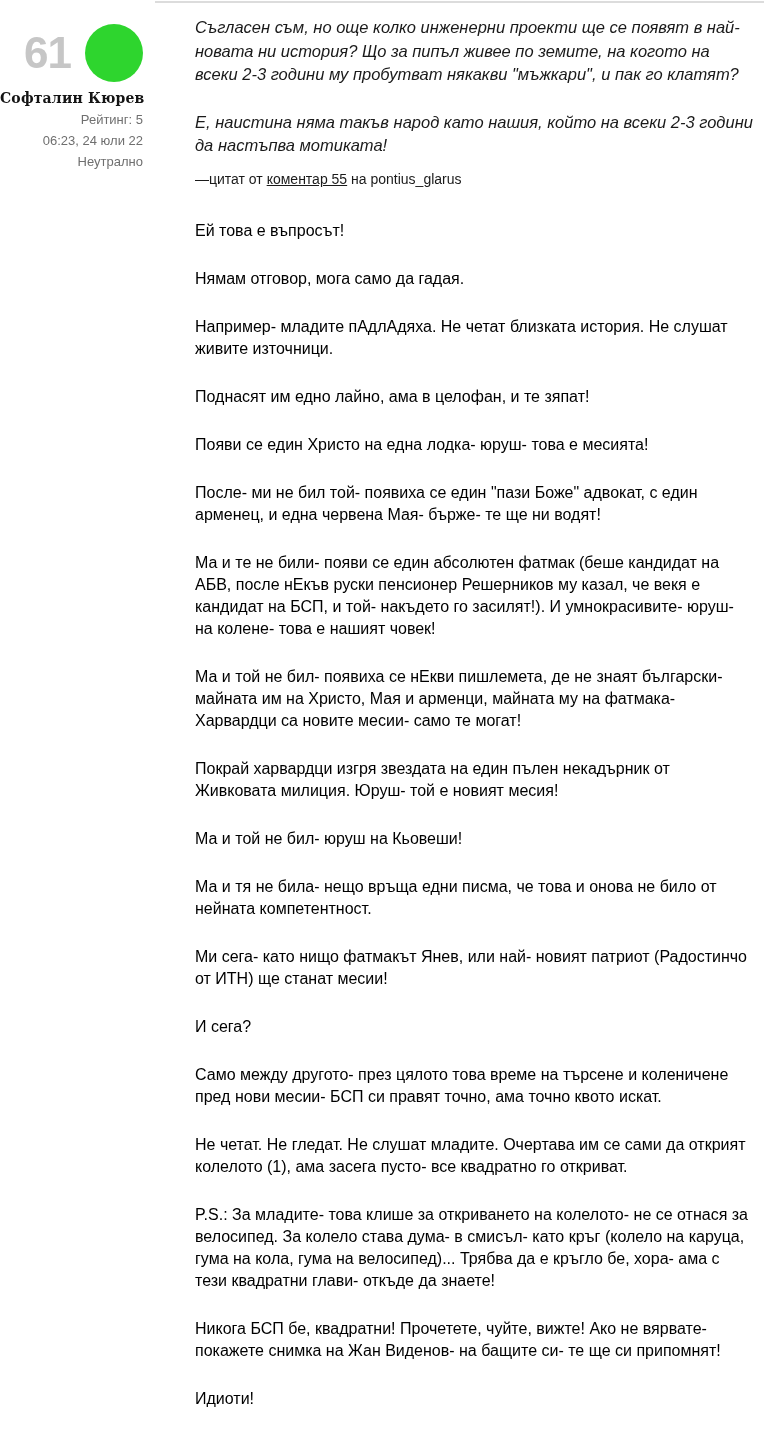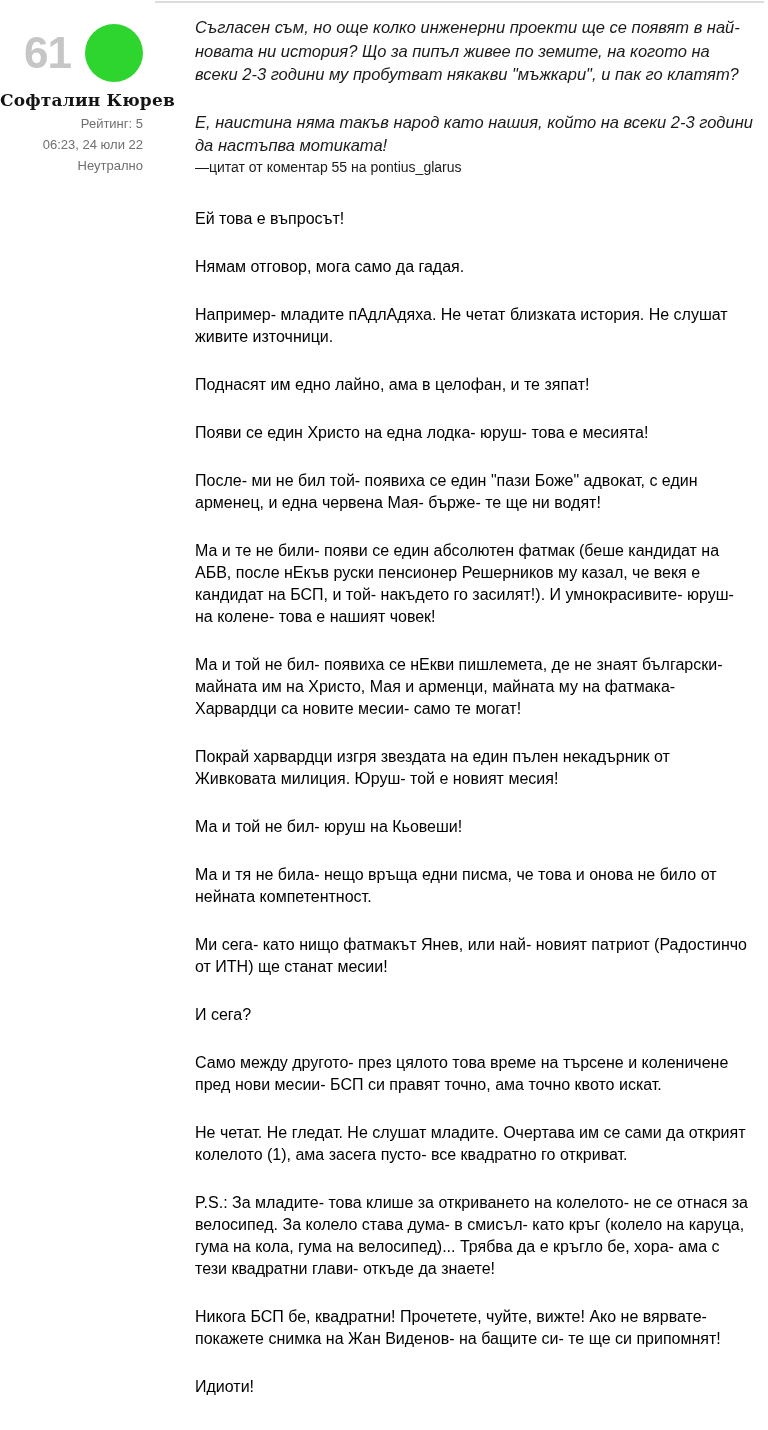--- a/index.html
+++ b/index.html
@@ -49,21 +49,21 @@
   .avatar {
     width: 58px;
     height: 58px;
     border-radius: 50%;
     flex: 0 0 58px;
   }
   .author {
     margin-top: 8px;
     font-family: "DejaVu Serif", serif;
     font-weight: 700;
-    font-size: 17px;
+    font-size: 14px;
     color: #141414;
     white-space: nowrap;
     letter-spacing: 0.2px;
   }
   .meta {
     margin-top: 6px;
     font-size: 13px;
     color: #6f6f6f;
     line-height: 15px;
   }
@@ -77,28 +77,29 @@
     padding-top: 16px;
   }
   .quote p {
     font-style: italic;
     font-weight: 500;
     font-size: 16.5px;
     line-height: 23.5px;
     margin-bottom: 24px;
     color: #1a1a1a;
   }
-  .quote p:last-of-type { margin-bottom: 0; }
+  .quote p:last-of-type { margin-bottom: 12px; }
   .attribution {
     font-size: 14px;
     color: #1a1a1a;
     line-height: 18px;
   }
   .attribution a {
     color: #1a1a1a;
+    text-decoration: underline;
     cursor: pointer;
   }
   .body-block { margin-top: 32px; }
   .body-block p {
     font-size: 16px;
     line-height: 22px;
     margin-bottom: 26px;
     color: #000000;
   }
 </style>

